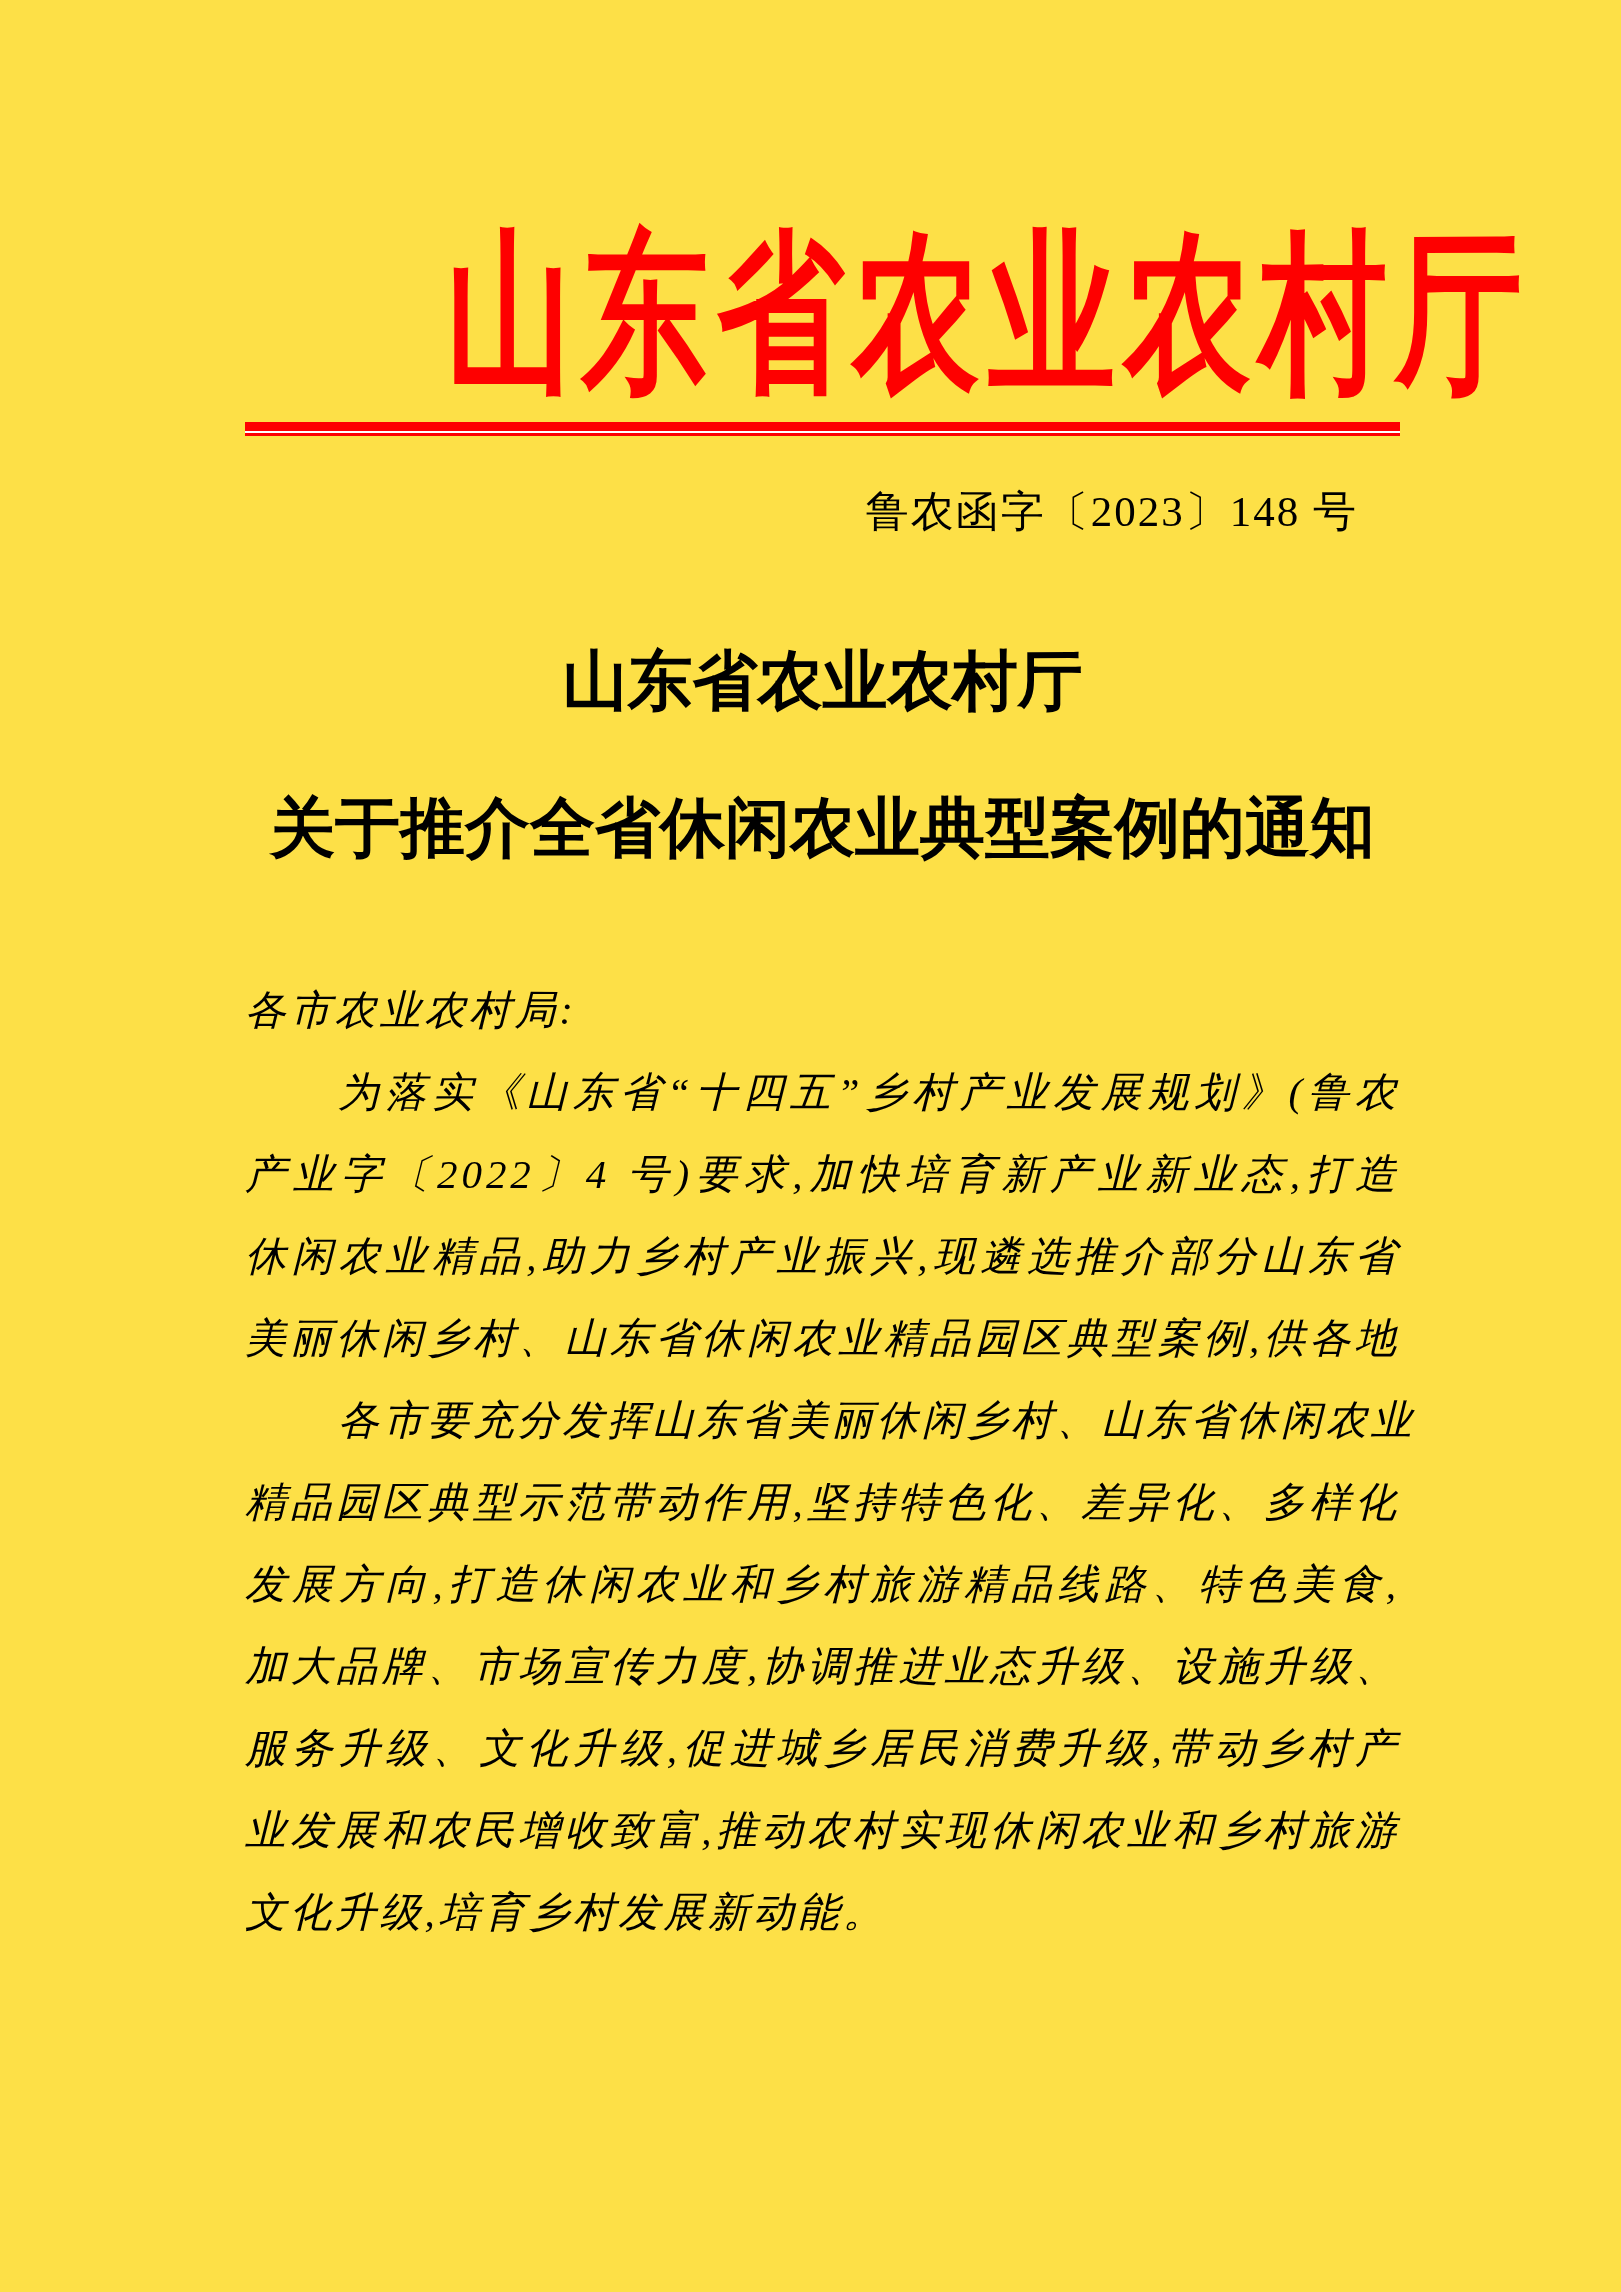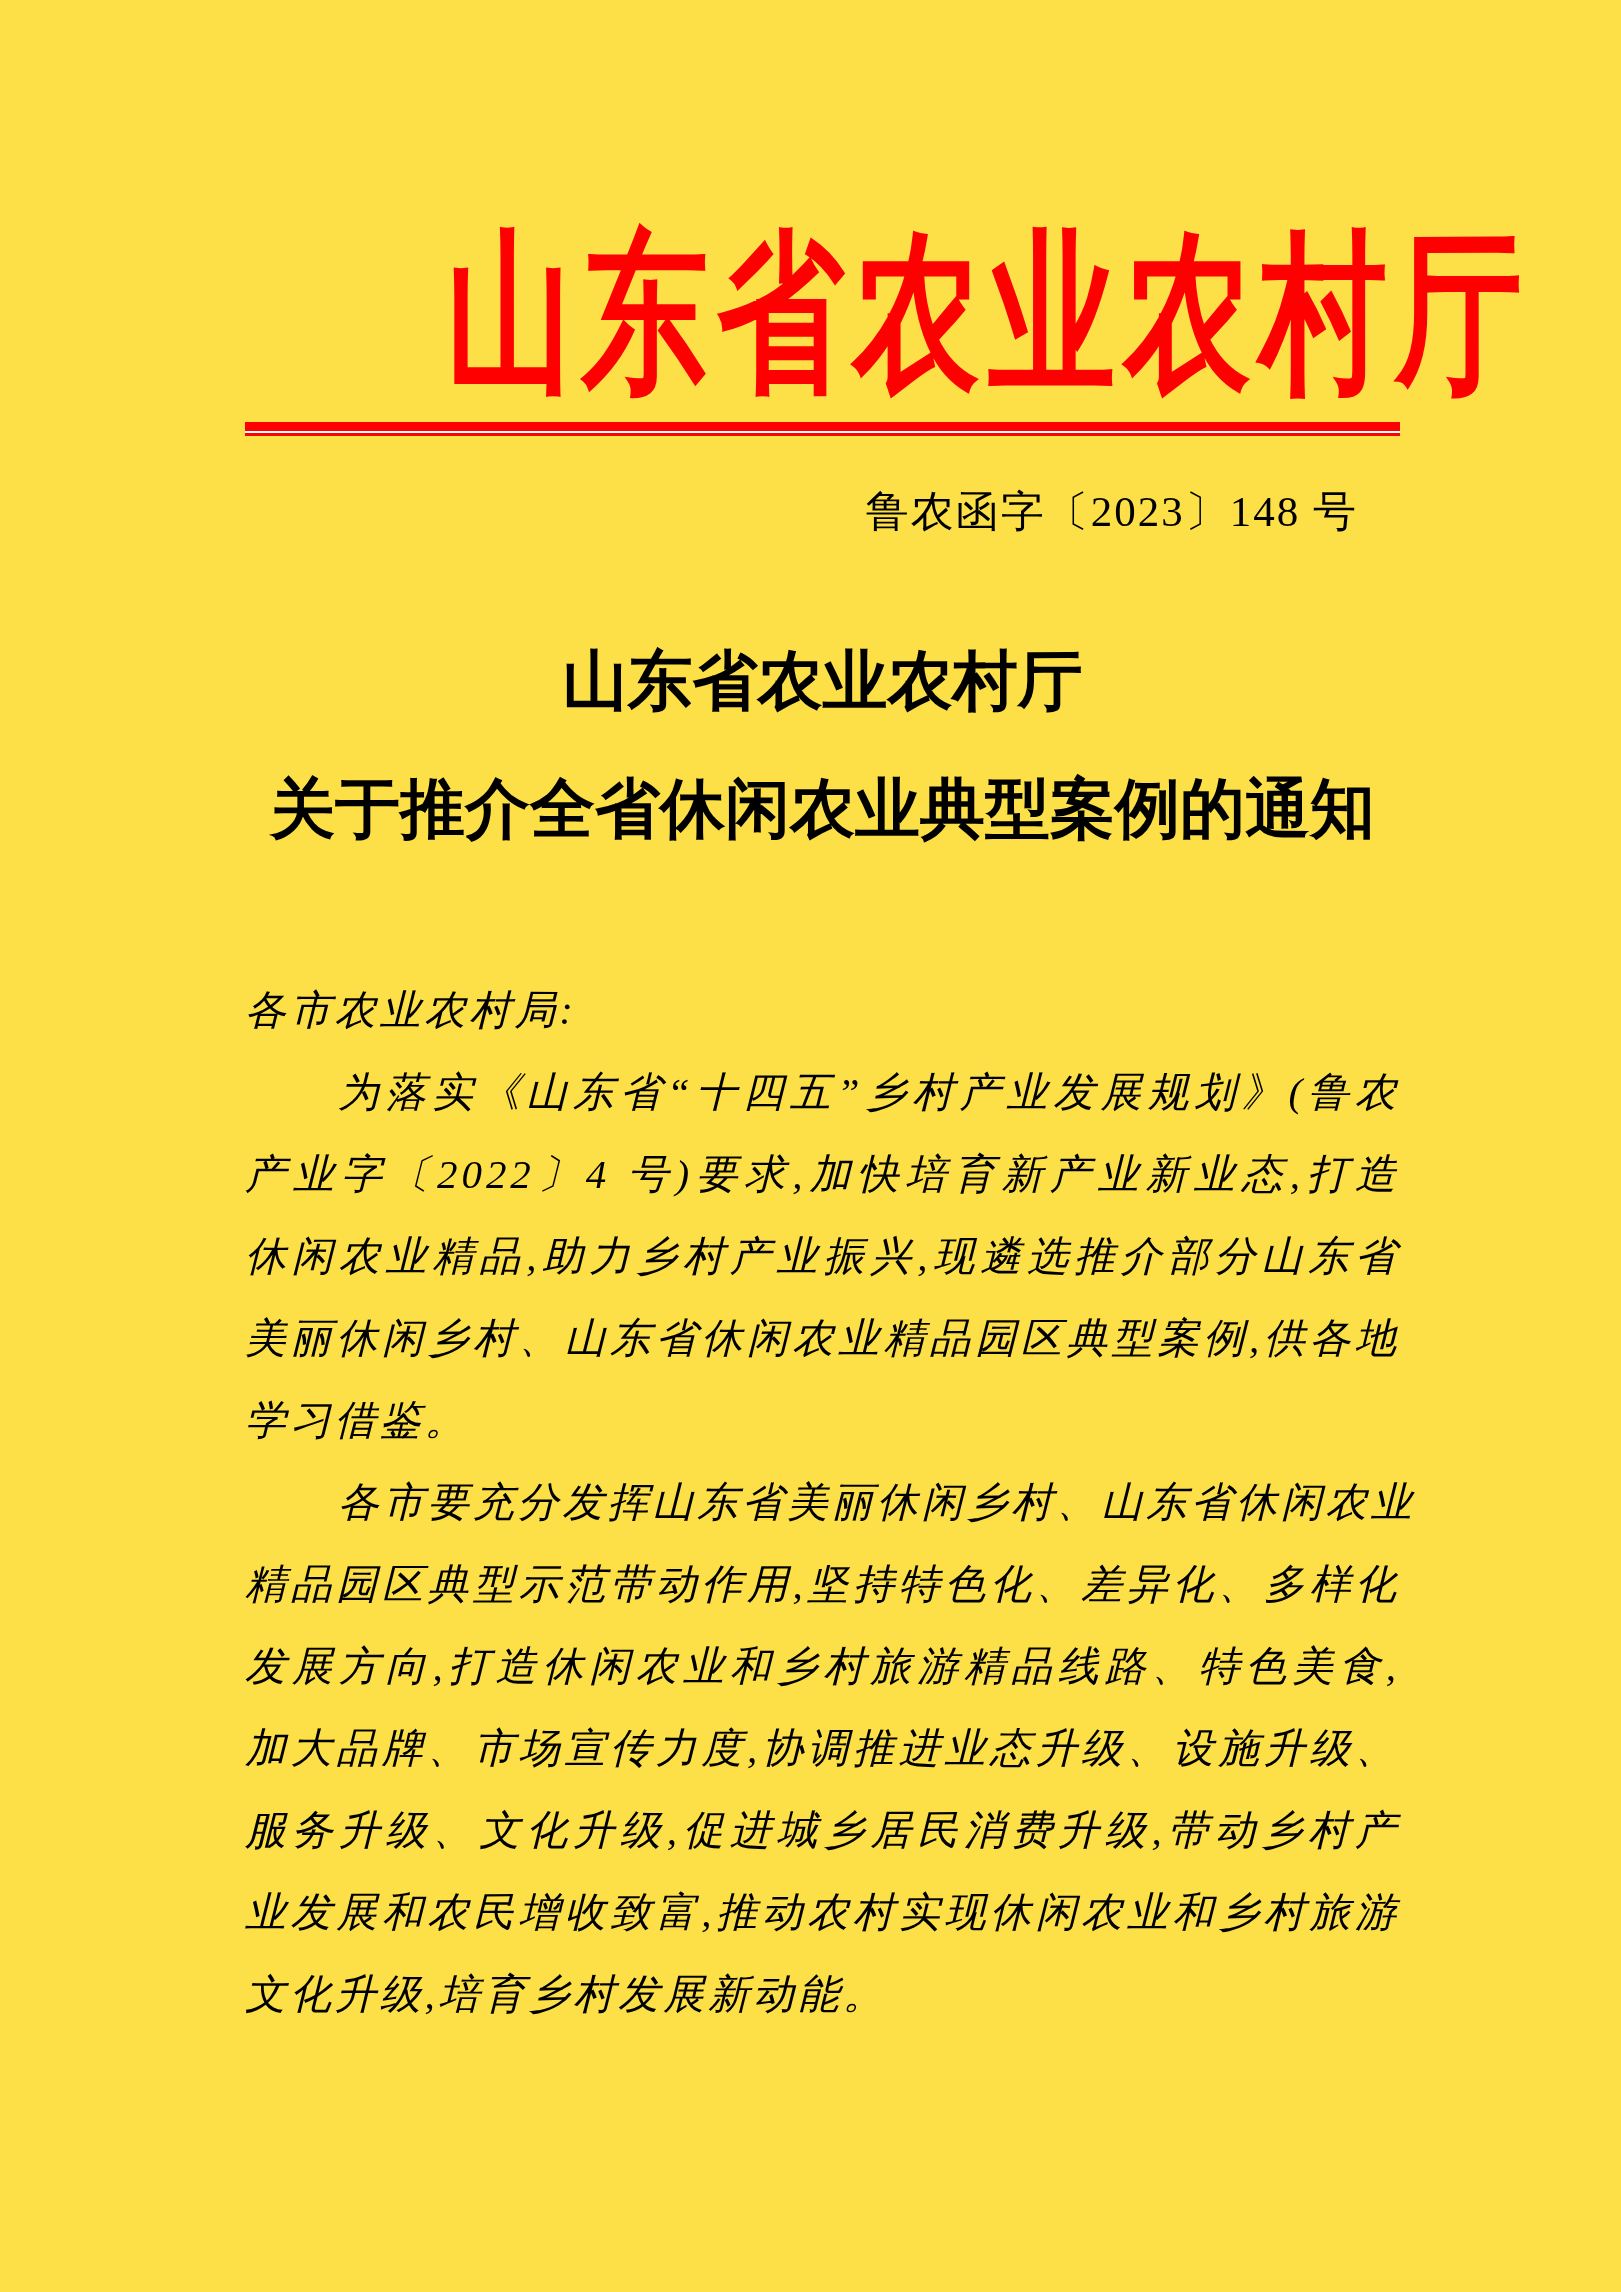--- a/index.html
+++ b/index.html
@@ -80,21 +80,21 @@
     left: 245px;
     width: 1155px;
     margin: 0;
     text-align: center;
     font-size: 65px;
     font-weight: bold;
     line-height: 93px;
     white-space: nowrap;
   }
   .title-line-1 { top: 635px; }
-  .title-line-2 { top: 763px; }
+  .title-line-2 { top: 782px; }
 
   
   .body-text {
     position: absolute;
     top: 969px;
     left: 245px;
     width: 1155px;
     font-size: 41px;
     letter-spacing: 3.9px;
     font-style: italic;
@@ -136,21 +136,20 @@
   <h1 class="title-line title-line-2">关于推介全省休闲农业典型案例的通知</h1>
 
   <div class="body-text">
 
     <div class="line line-end">各市农业农村局:</div>
 
     <div class="line line-indent">为落实《山东省“十四五”乡村产业发展规划》(鲁农</div>
     <div class="line">产业字〔2022〕4 号)要求,加快培育新产业新业态,打造</div>
     <div class="line">休闲农业精品,助力乡村产业振兴,现遴选推介部分山东省</div>
     <div class="line">美丽休闲乡村、山东省休闲农业精品园区典型案例,供各地</div>
-    <div class="line line-end">学习借鉴。</div>
 
     <div class="line line-indent">各市要充分发挥山东省美丽休闲乡村、山东省休闲农业</div>
     <div class="line">精品园区典型示范带动作用,坚持特色化、差异化、多样化</div>
     <div class="line">发展方向,打造休闲农业和乡村旅游精品线路、特色美食,</div>
     <div class="line">加大品牌、市场宣传力度,协调推进业态升级、设施升级、</div>
     <div class="line">服务升级、文化升级,促进城乡居民消费升级,带动乡村产</div>
     <div class="line">业发展和农民增收致富,推动农村实现休闲农业和乡村旅游</div>
     <div class="line line-end">文化升级,培育乡村发展新动能。</div>
 
   </div>

